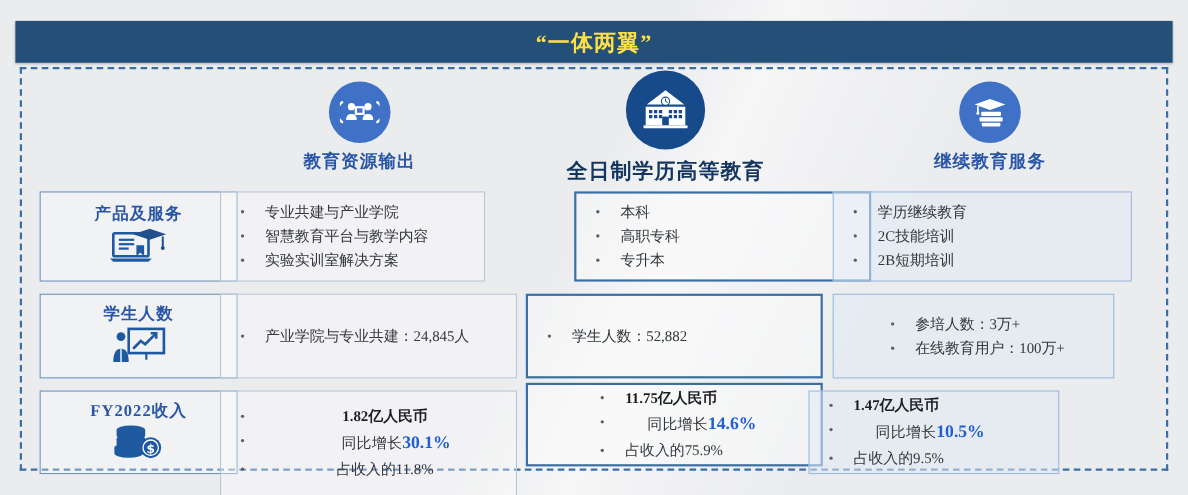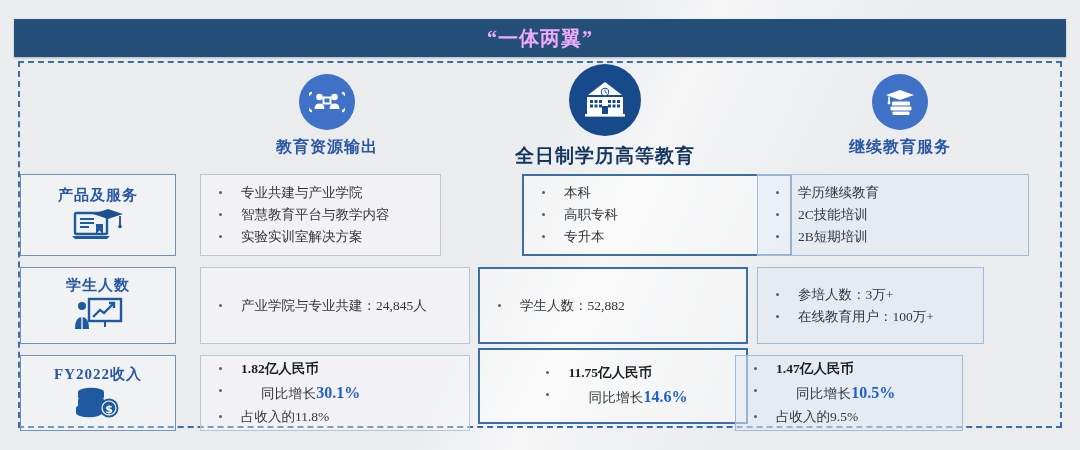--- a/index.html
+++ b/index.html
@@ -37,21 +37,21 @@
     top: 19px;
     width: 1052px;
     height: 38px;
     background: #234f79;
     box-shadow: 0 1px 2px rgba(0,0,0,0.25);
     display: flex;
     align-items: center;
     justify-content: center;
   }
   #title-text {
-    color: #f0abfc;
+    color: #fde047;
     font-size: 20px;
     font-weight: bold;
     letter-spacing: 1px;
     font-family: "Liberation Serif", "DejaVu Serif", serif;
   }
 
   
   #frame {
     position: absolute;
     left: 18px;
@@ -85,22 +85,22 @@
     white-space: nowrap;
   }
   .head-label.mid {
     color: #13355e;
     font-size: 19px;
   }
 
   
   .rowlabel {
     position: absolute;
-    left: 20px;
-    width: 156px;
+    left: 36px;
+    width: 180px;
     border: 1px solid #6f93bd;
     background: rgba(255,255,255,0.30);
     box-sizing: border-box;
     display: flex;
     flex-direction: column;
     align-items: center;
     justify-content: center;
     gap: 2px;
   }
   .rowlabel-text {
@@ -284,21 +284,21 @@
       <li>实验实训室解决方案</li>
     </ul>
   </div>
 
   <div class="cell side" style="left:200px; top:267px; width:270px; height:77px;">
     <ul class="bullets">
       <li>产业学院与专业共建：24,845人</li>
     </ul>
   </div>
 
-  <div class="cell side" style="left:200px; top:355px; width:270px; height:76px;">
+  <div class="cell side" style="left:200px; top:355px; width:270px; height:96px;text-align:center;">
     <ul class="bullets">
       <li class="strong">1.82亿人民币</li>
       <li><span class="sp">同比增长</span><span class="hl">30.1%</span></li>
       <li>占收入的11.8%</li>
     </ul>
   </div>
 
   <div class="cell mid" style="left:478px; top:174px; width:270px; height:82px;margin-left:44px;">
     <ul class="bullets">
       <li>本科</li>
@@ -310,32 +310,33 @@
   <div class="cell mid" style="left:478px; top:267px; width:270px; height:77px;">
     <ul class="bullets">
       <li>学生人数：52,882</li>
     </ul>
   </div>
 
   <div class="cell mid" style="left:478px; top:348px; width:270px; height:76px;align-items:center;">
     <ul class="bullets">
       <li class="strong">11.75亿人民币</li>
       <li><span class="sp">同比增长</span><span class="hl">14.6%</span></li>
+      <li>占收入的75.9%</li>
     </ul>
   </div>
 
   <div class="cell right" style="left:757px; top:174px; width:272px; height:82px;">
     <ul class="bullets">
       <li>学历继续教育</li>
       <li>2C技能培训</li>
       <li>2B短期培训</li>
     </ul>
   </div>
 
-  <div class="cell right" style="left:757px; top:267px; width:227px; height:77px;">
+  <div class="cell right" style="left:757px; top:267px; width:256px; height:77px;align-items:center;">
     <ul class="bullets">
       <li>参培人数：3万+</li>
       <li>在线教育用户：100万+</li>
     </ul>
   </div>
 
   <div class="cell right" style="left:735px; top:355px; width:228px; height:76px;font-family:Liberation Serif, serif;">
     <ul class="bullets">
       <li class="strong">1.47亿人民币</li>
       <li><span class="sp">同比增长</span><span class="hl">10.5%</span></li>

